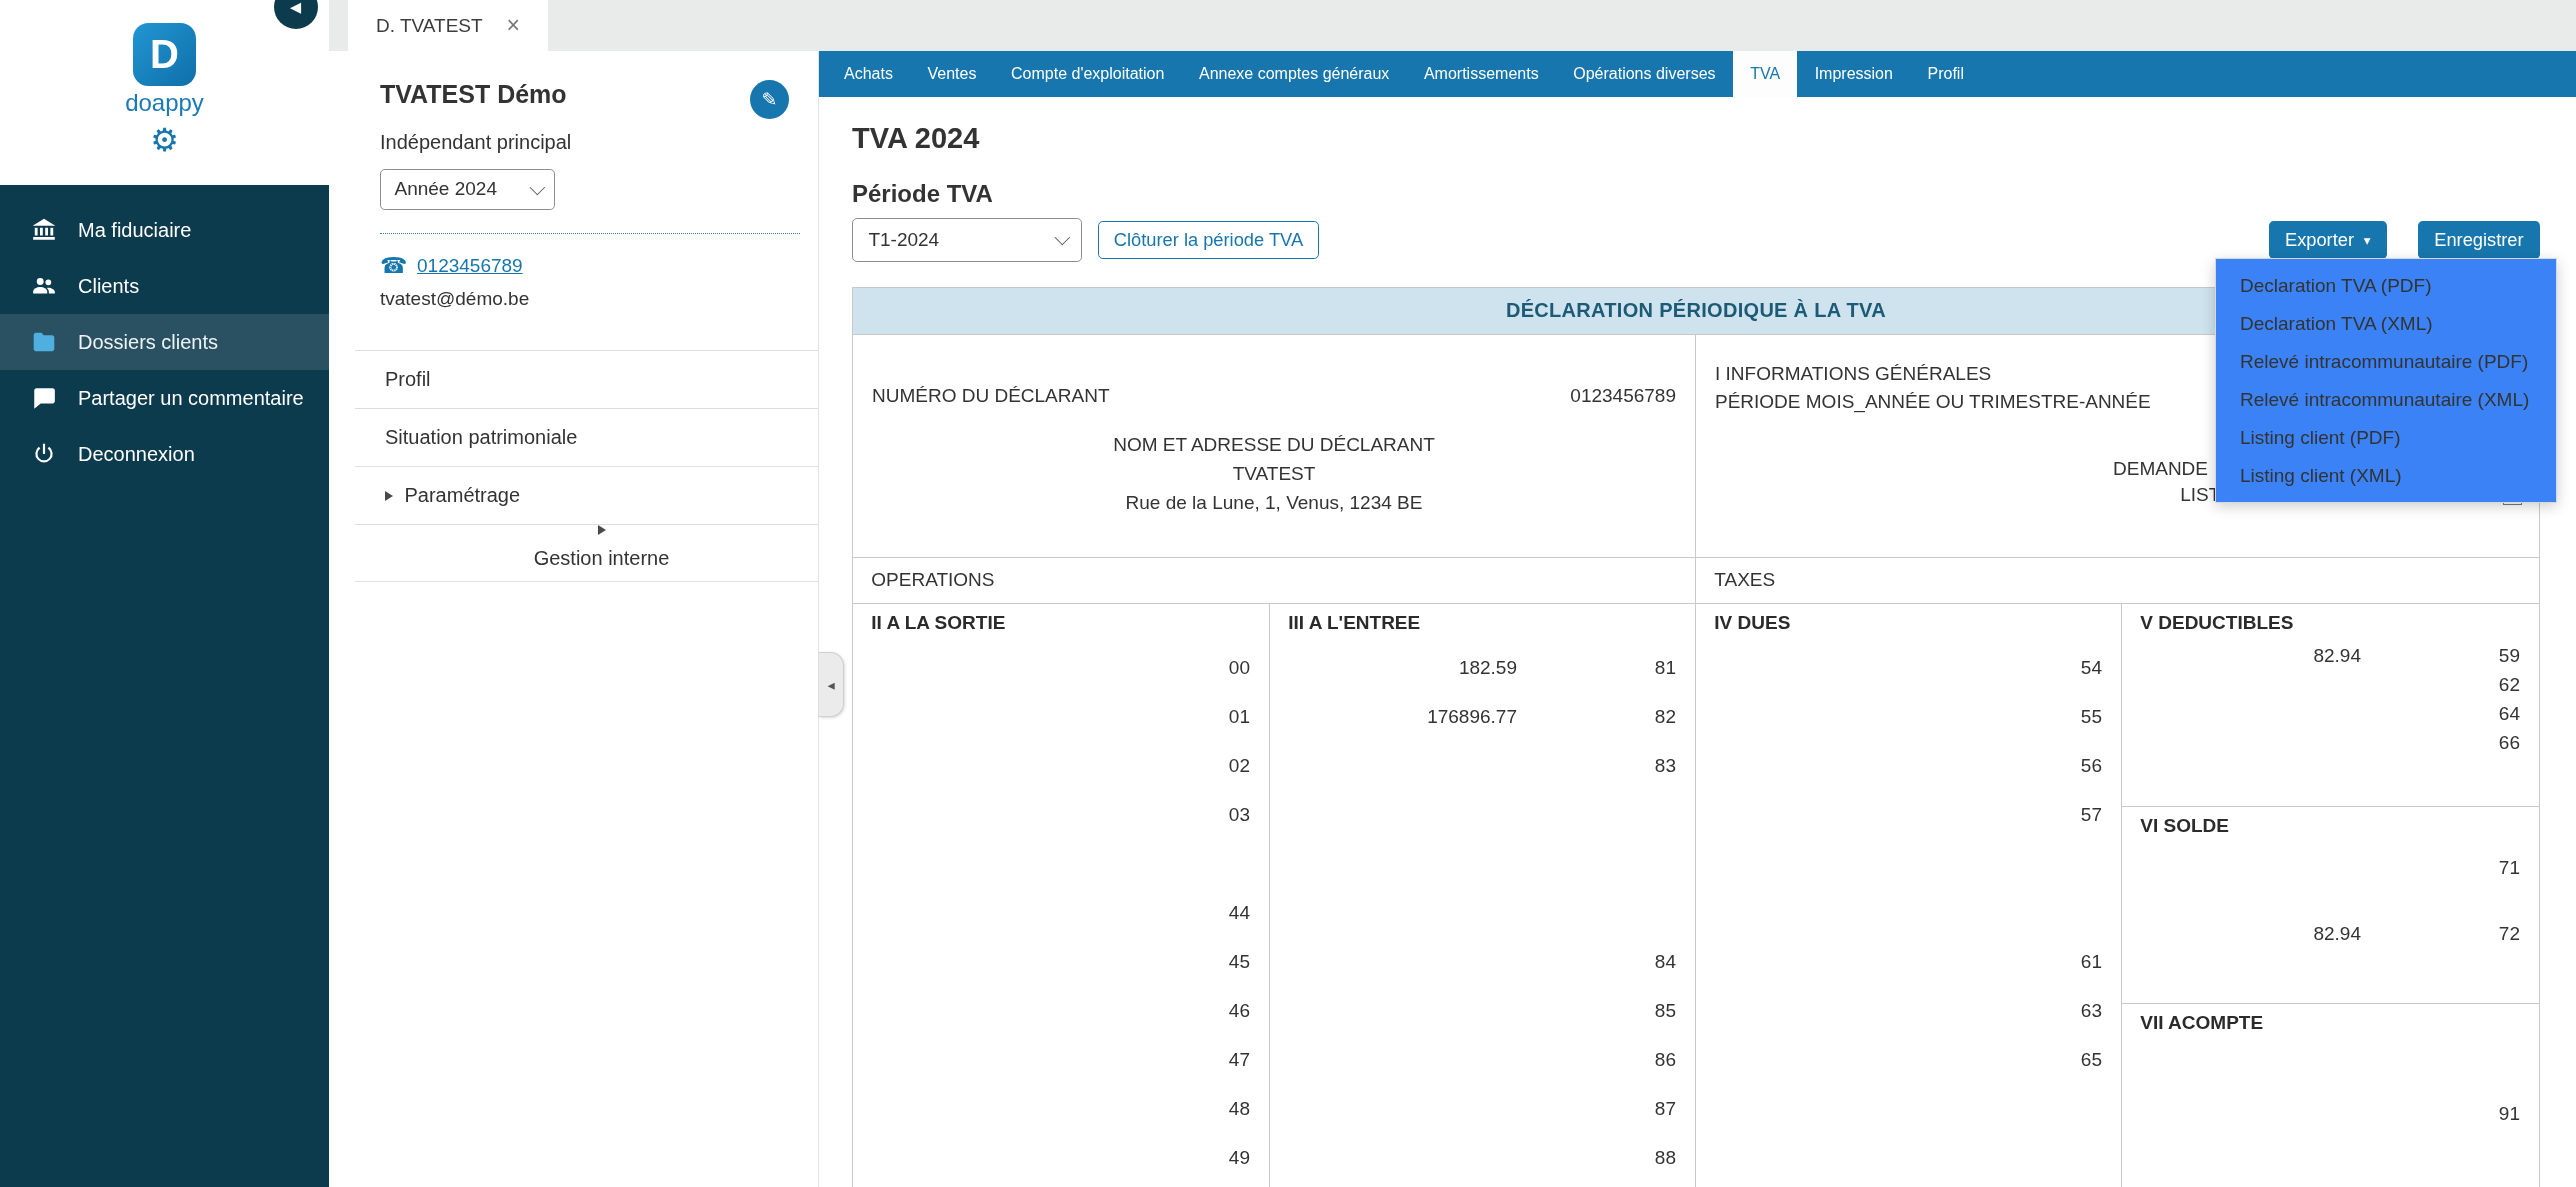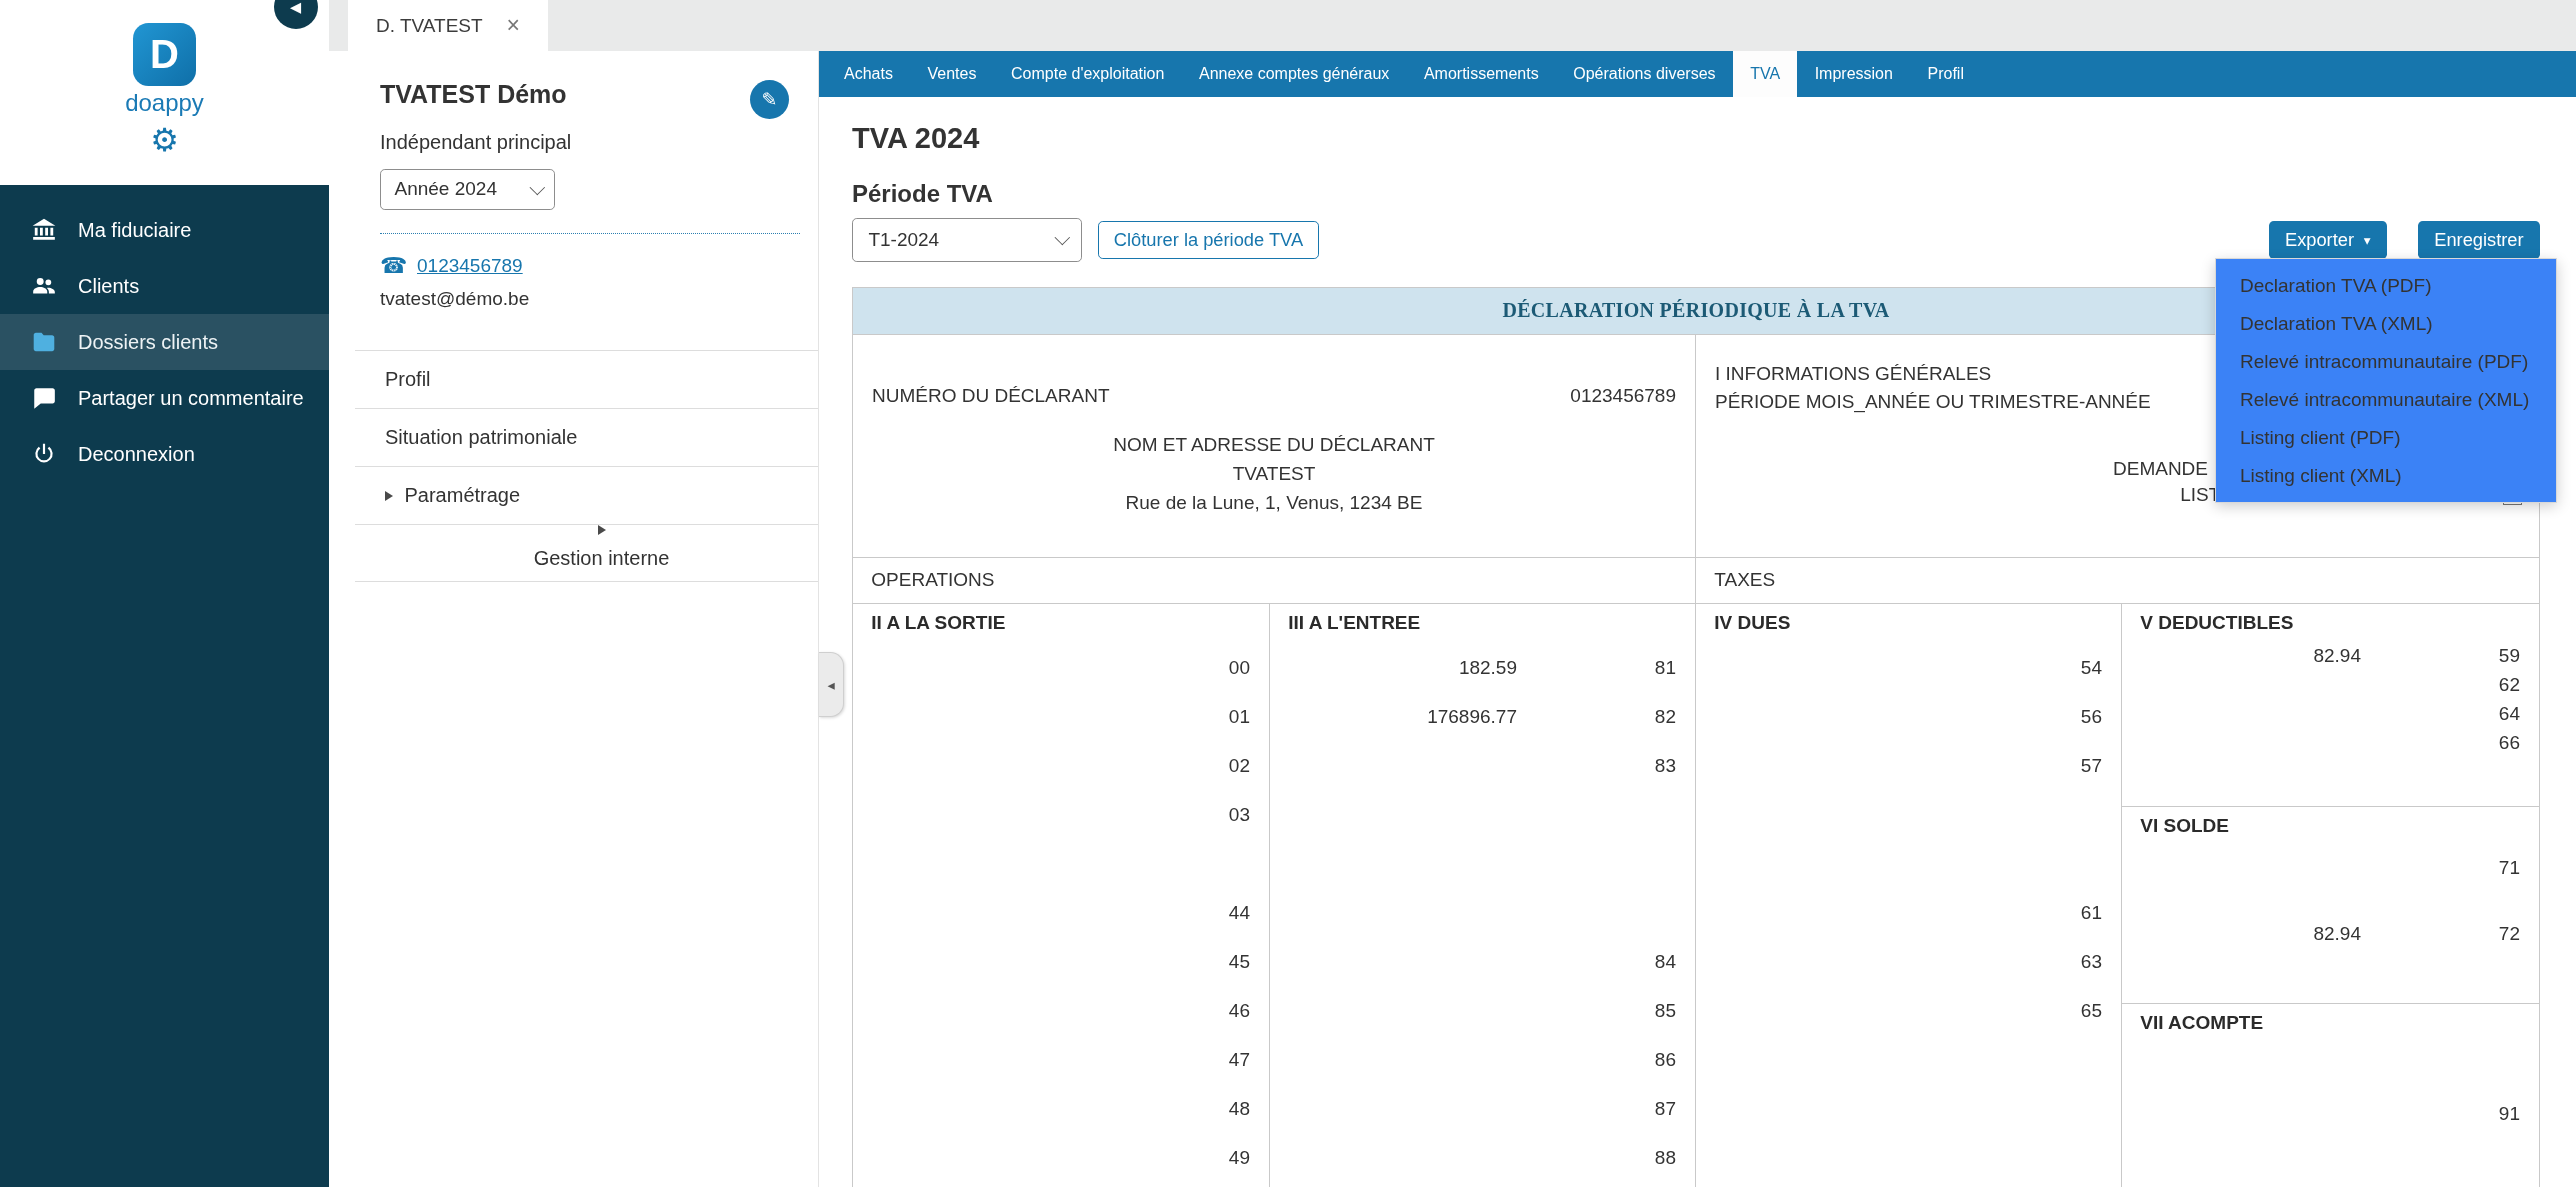--- a/index.html
+++ b/index.html
@@ -85,21 +85,21 @@
   .caret { font-size:13.5px; }
 
   .export-menu { position:absolute; top:161px; right:19px; width:342px; background:#3b82f6;
                  border:1px solid #d8d8d8; box-shadow:0 3.8px 13.5px rgba(0,0,0,.2); padding:7.7px 0; z-index:20; }
   .export-item { height:38px; line-height:38px; padding:0 24px; font-size:19px; color:#333;
                  cursor:pointer; white-space:nowrap; }
 
   
   .vat-table { margin:25px 36px 0 33px; border:1px solid #c9c9c9; }
   .t-title { height:46px; background:#cfe3ee; color:#1c5a75; font-size:20px; font-weight:bold;
-             display:flex; align-items:center; justify-content:center; letter-spacing:0.3px;font-family:Liberation Serif, serif; }
+             display:flex; align-items:center; justify-content:center; letter-spacing:0.3px; }
   .t-info { display:flex; border-top:1px solid #c9c9c9; height:223px; }
   .t-info-left { width:50%; border-right:1px solid #c9c9c9; padding-top:50px; }
   .num-row { display:flex; justify-content:space-between; padding:0 19px; font-size:19px; }
   .addr-block { text-align:center; margin-top:23px; font-size:19px; line-height:29px; }
   .t-info-right { width:50%; padding-top:25px; font-size:19px; }
   .ti-line { padding-left:19px; line-height:28px; }
   .demande-row { margin-top:42px; text-align:right; padding-right:331px; }
   .listing-row { margin-top:4.8px; display:flex; justify-content:flex-end; align-items:center;
                  gap:13.5px; padding-right:17.3px; }
   .checkbox { width:18.3px; height:18.3px; border:1px solid #777; background:#fff; cursor:pointer; }
@@ -401,20 +401,24 @@
 
               <div class="gcol-c">
                 <div class="col-h">IV DUES</div>
                 <div class="grid-rows">
                   <div class="grow">
                       <span class="gval"></span>
                       <span class="gcode">54</span>
                     </div>
                   <div class="grow">
                       <span class="gval"></span>
+                      <span class="gcode">55</span>
+                    </div>
+                  <div class="grow">
+                      <span class="gval"></span>
                       <span class="gcode">56</span>
                     </div>
                   <div class="grow">
                       <span class="gval"></span>
                       <span class="gcode">57</span>
                     </div>
                   <div class="grow">
                       <span class="gval"></span>
                       <span class="gcode"></span>
                     </div>

